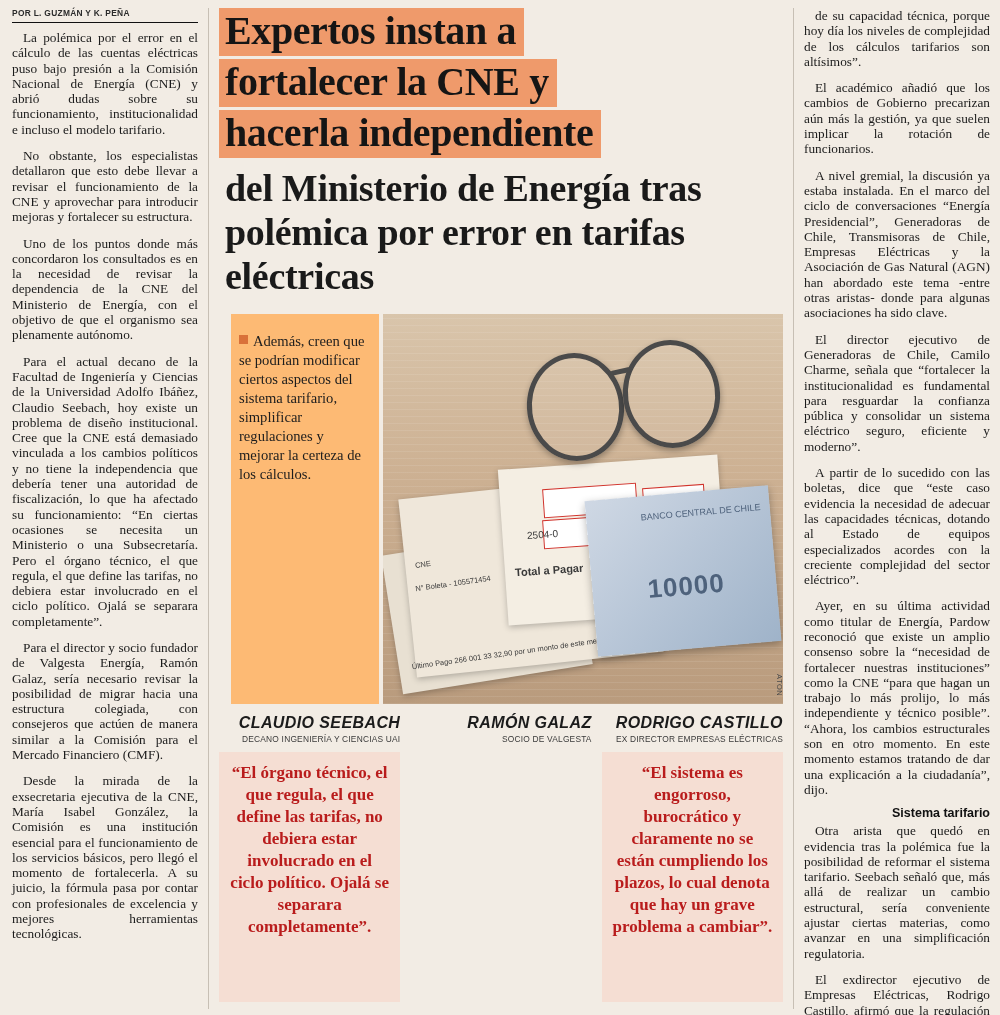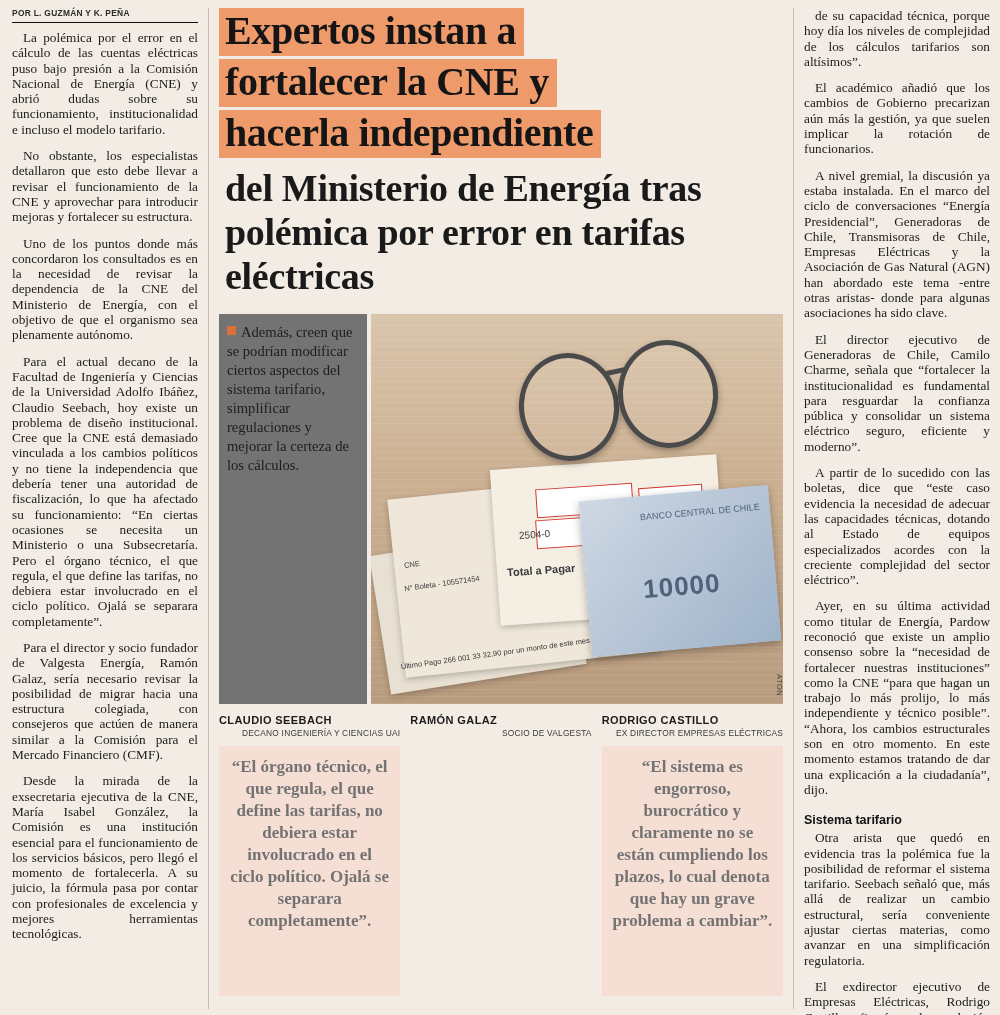--- a/index.html
+++ b/index.html
@@ -50,26 +50,27 @@
     color:#1a1a1a;
     margin:5px 0 0 6px;
     letter-spacing:-0.3px;
     font-weight:bold;
   }
 
   
   .lead-row{display:flex;margin-top:16px;}
   .lead-box{
     width:148px;flex:0 0 148px;
-    background:#737373;
-    padding:9px 10px 10px 8px;
+    background:#fdba74;
+    padding:18px 10px 10px 8px;
     box-sizing:border-box;
     position:relative;
     z-index:3;
     min-height:208px;
+    margin-left:12px;
   }
   .lead-box .sq{
     width:9px;height:9px;background:#d9713a;display:inline-block;
     margin-right:5px;position:relative;top:-2px;
   }
   .lead-text{
     font-size:14.6px;line-height:19px;color:#1d1d1d;
     display:inline;
   }
   .photo-wrap{
@@ -115,40 +116,40 @@
   .t-left2{left:8%;top:68%;transform:rotate(-8deg);}
   .t-left3{left:7%;top:86%;transform:rotate(-8deg);}
   .credit{position:absolute;right:-1px;bottom:8px;writing-mode:vertical-rl;
     font-family:"Liberation Sans",sans-serif;font-size:7.5px;color:#4a4a4a;letter-spacing:.5px;}
 
   
   .quotes{display:flex;gap:10px;margin-top:10px;}
   .qcard{flex:1 1 0;}
   .qname{
     font-family:"Liberation Sans",sans-serif;
-    text-align:left;font-size:11px;font-weight:bold;letter-spacing:.4px;
-    text-transform:uppercase;color:#1b1b1b;margin-bottom:2px;
+    text-align:right;font-size:16px;font-weight:bold;letter-spacing:.4px;
+    text-transform:uppercase;color:#1b1b1b;margin-bottom:2px;font-style:italic;
   }
   .qrole{
     font-family:"Liberation Sans",sans-serif;
     text-align:right;font-size:8.4px;letter-spacing:.2px;
     text-transform:uppercase;color:#3a3a3a;line-height:10.5px;margin-bottom:7px;
   }
   .qbody{
     background:#f5ded3;
     padding:10px 10px 28px 10px;
     font-size:17px;line-height:22px;
-    font-weight:bold;color:#737373;
+    font-weight:bold;color:#b91c1c;
     text-align:center;
     min-height:250px;
     box-sizing:border-box;
   }
   .sub-head{
     font-family:"Liberation Sans",sans-serif;
-    font-weight:bold;font-size:12.5px;margin:16px 0 3px 0;color:#111;
+    font-weight:bold;font-size:12.5px;margin:9px 0 3px 0;color:#111;text-align:right;
   }
 </style>
 </head>
 <body>
 
 <div class="page">
   <div class="cols">
 
     <div class="col-left">
       <div class="byline">POR L. GUZMÁN Y K. PEÑA</div>

